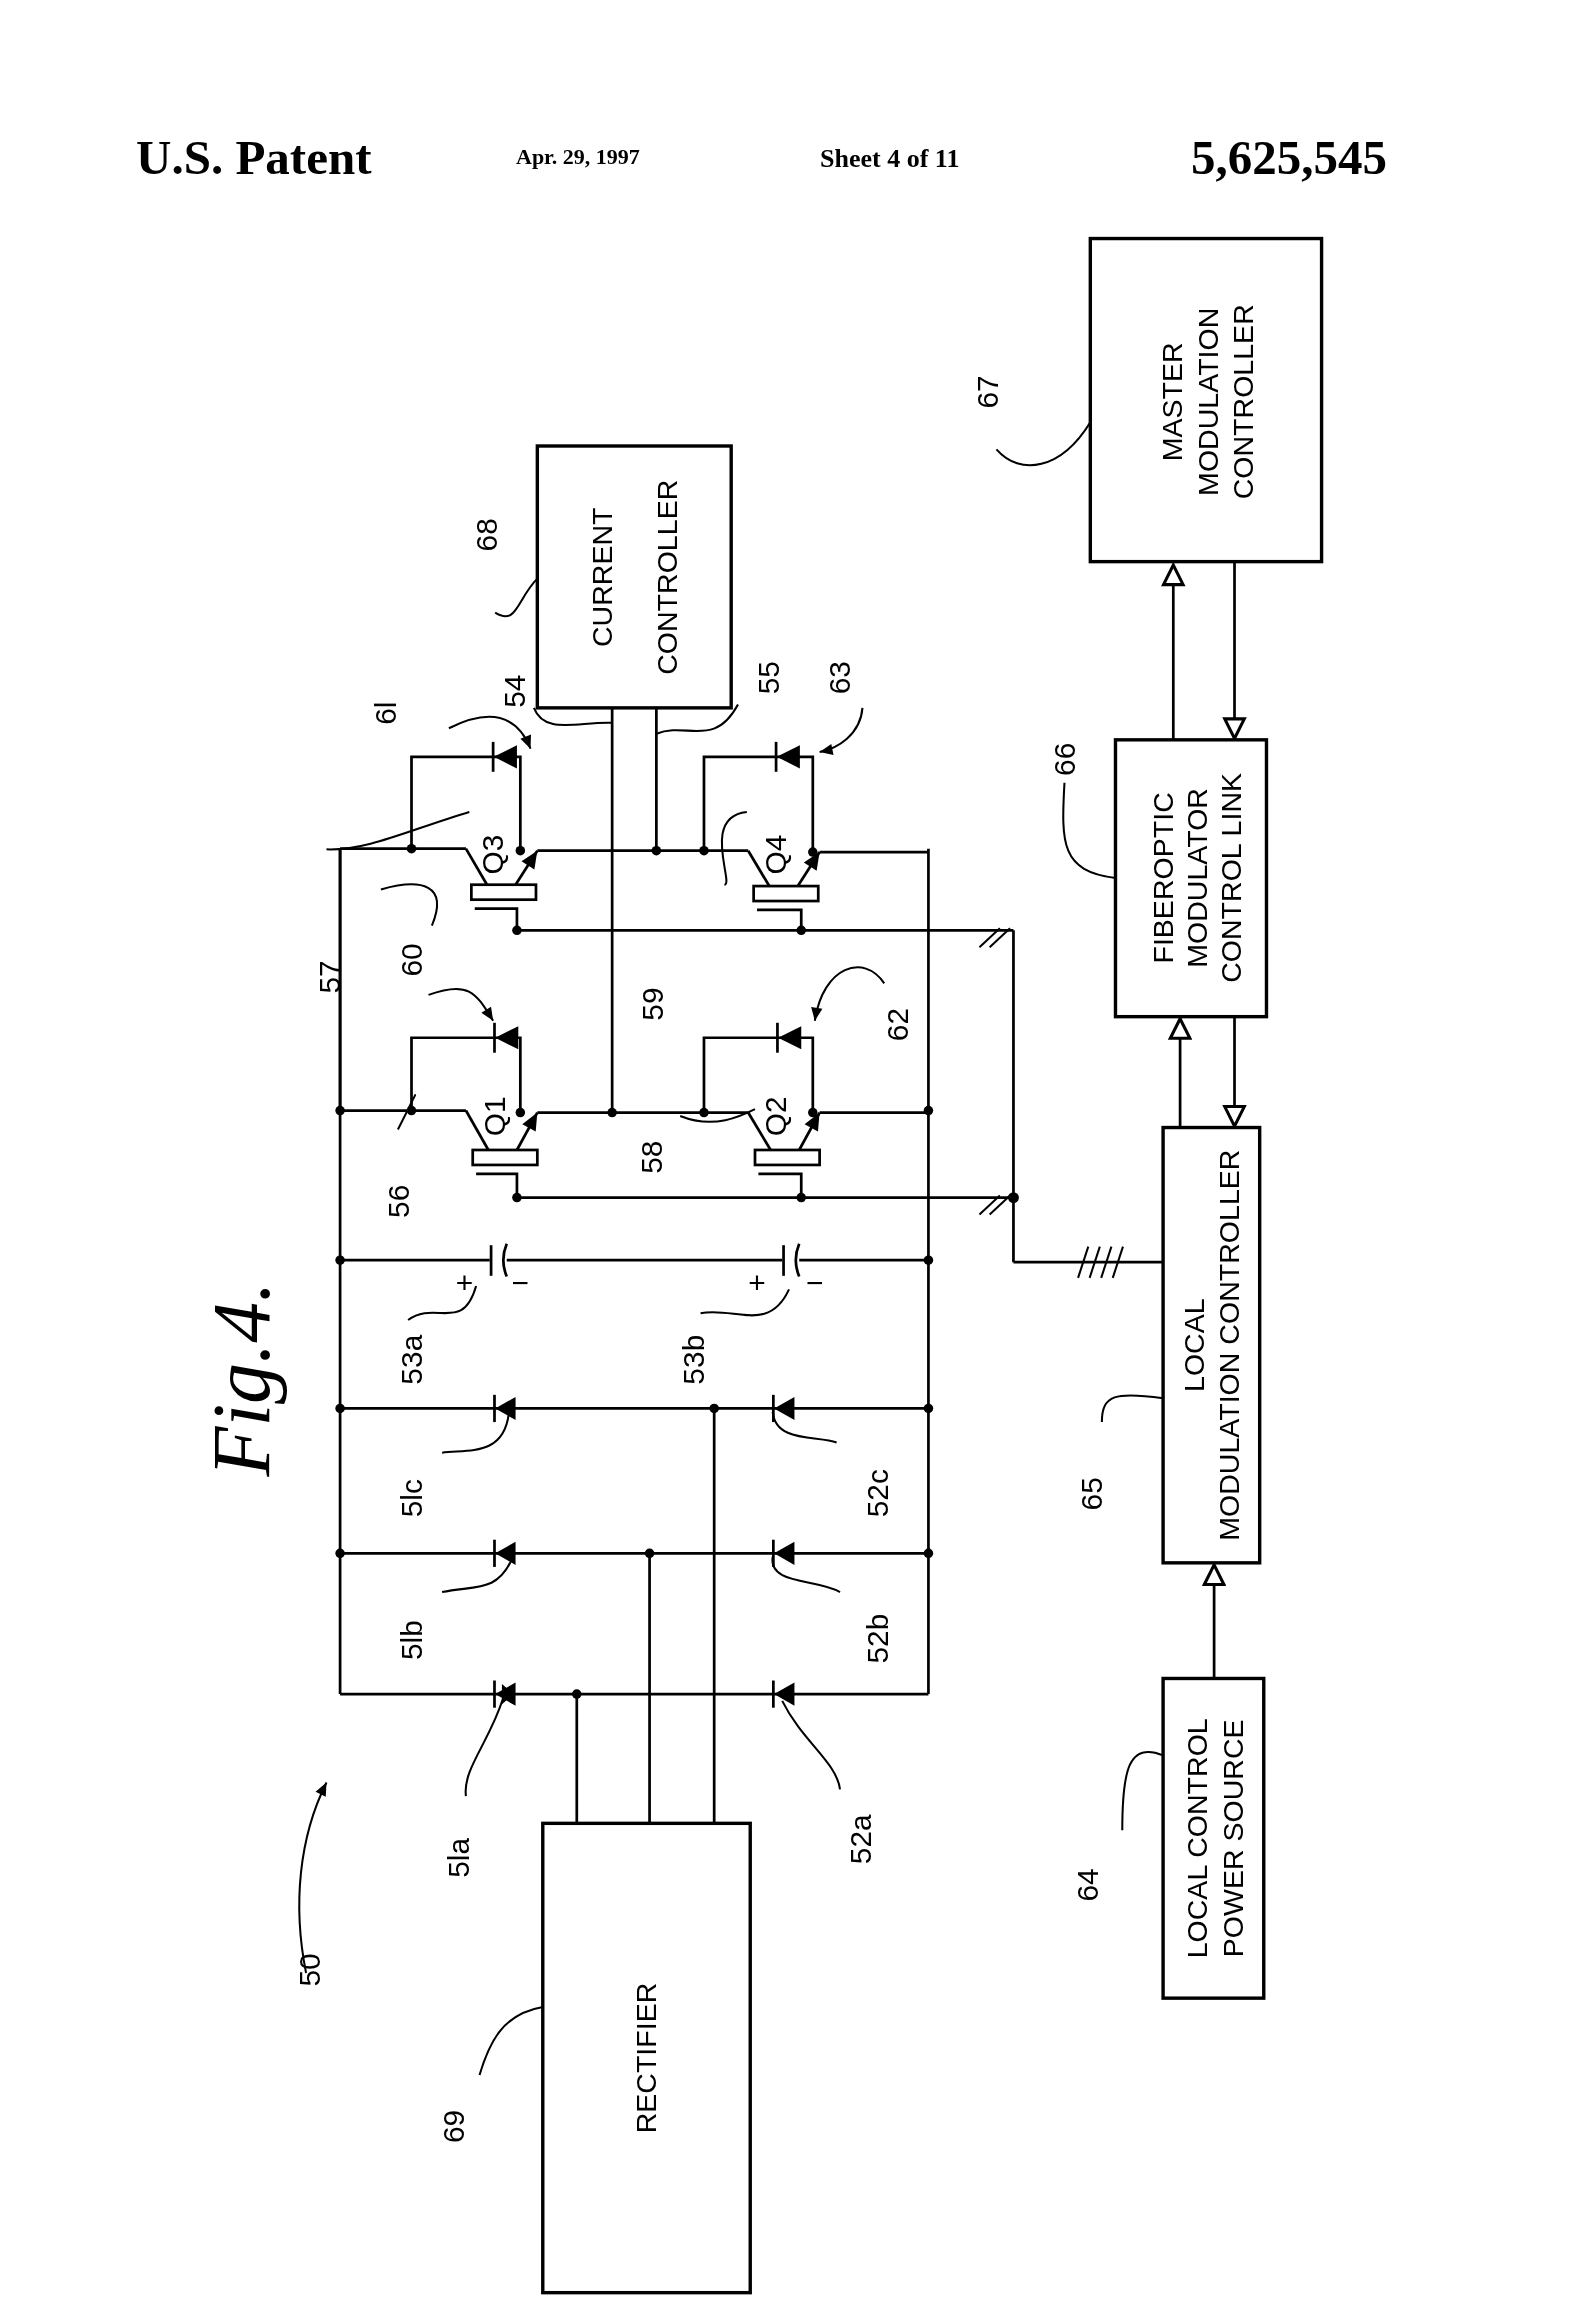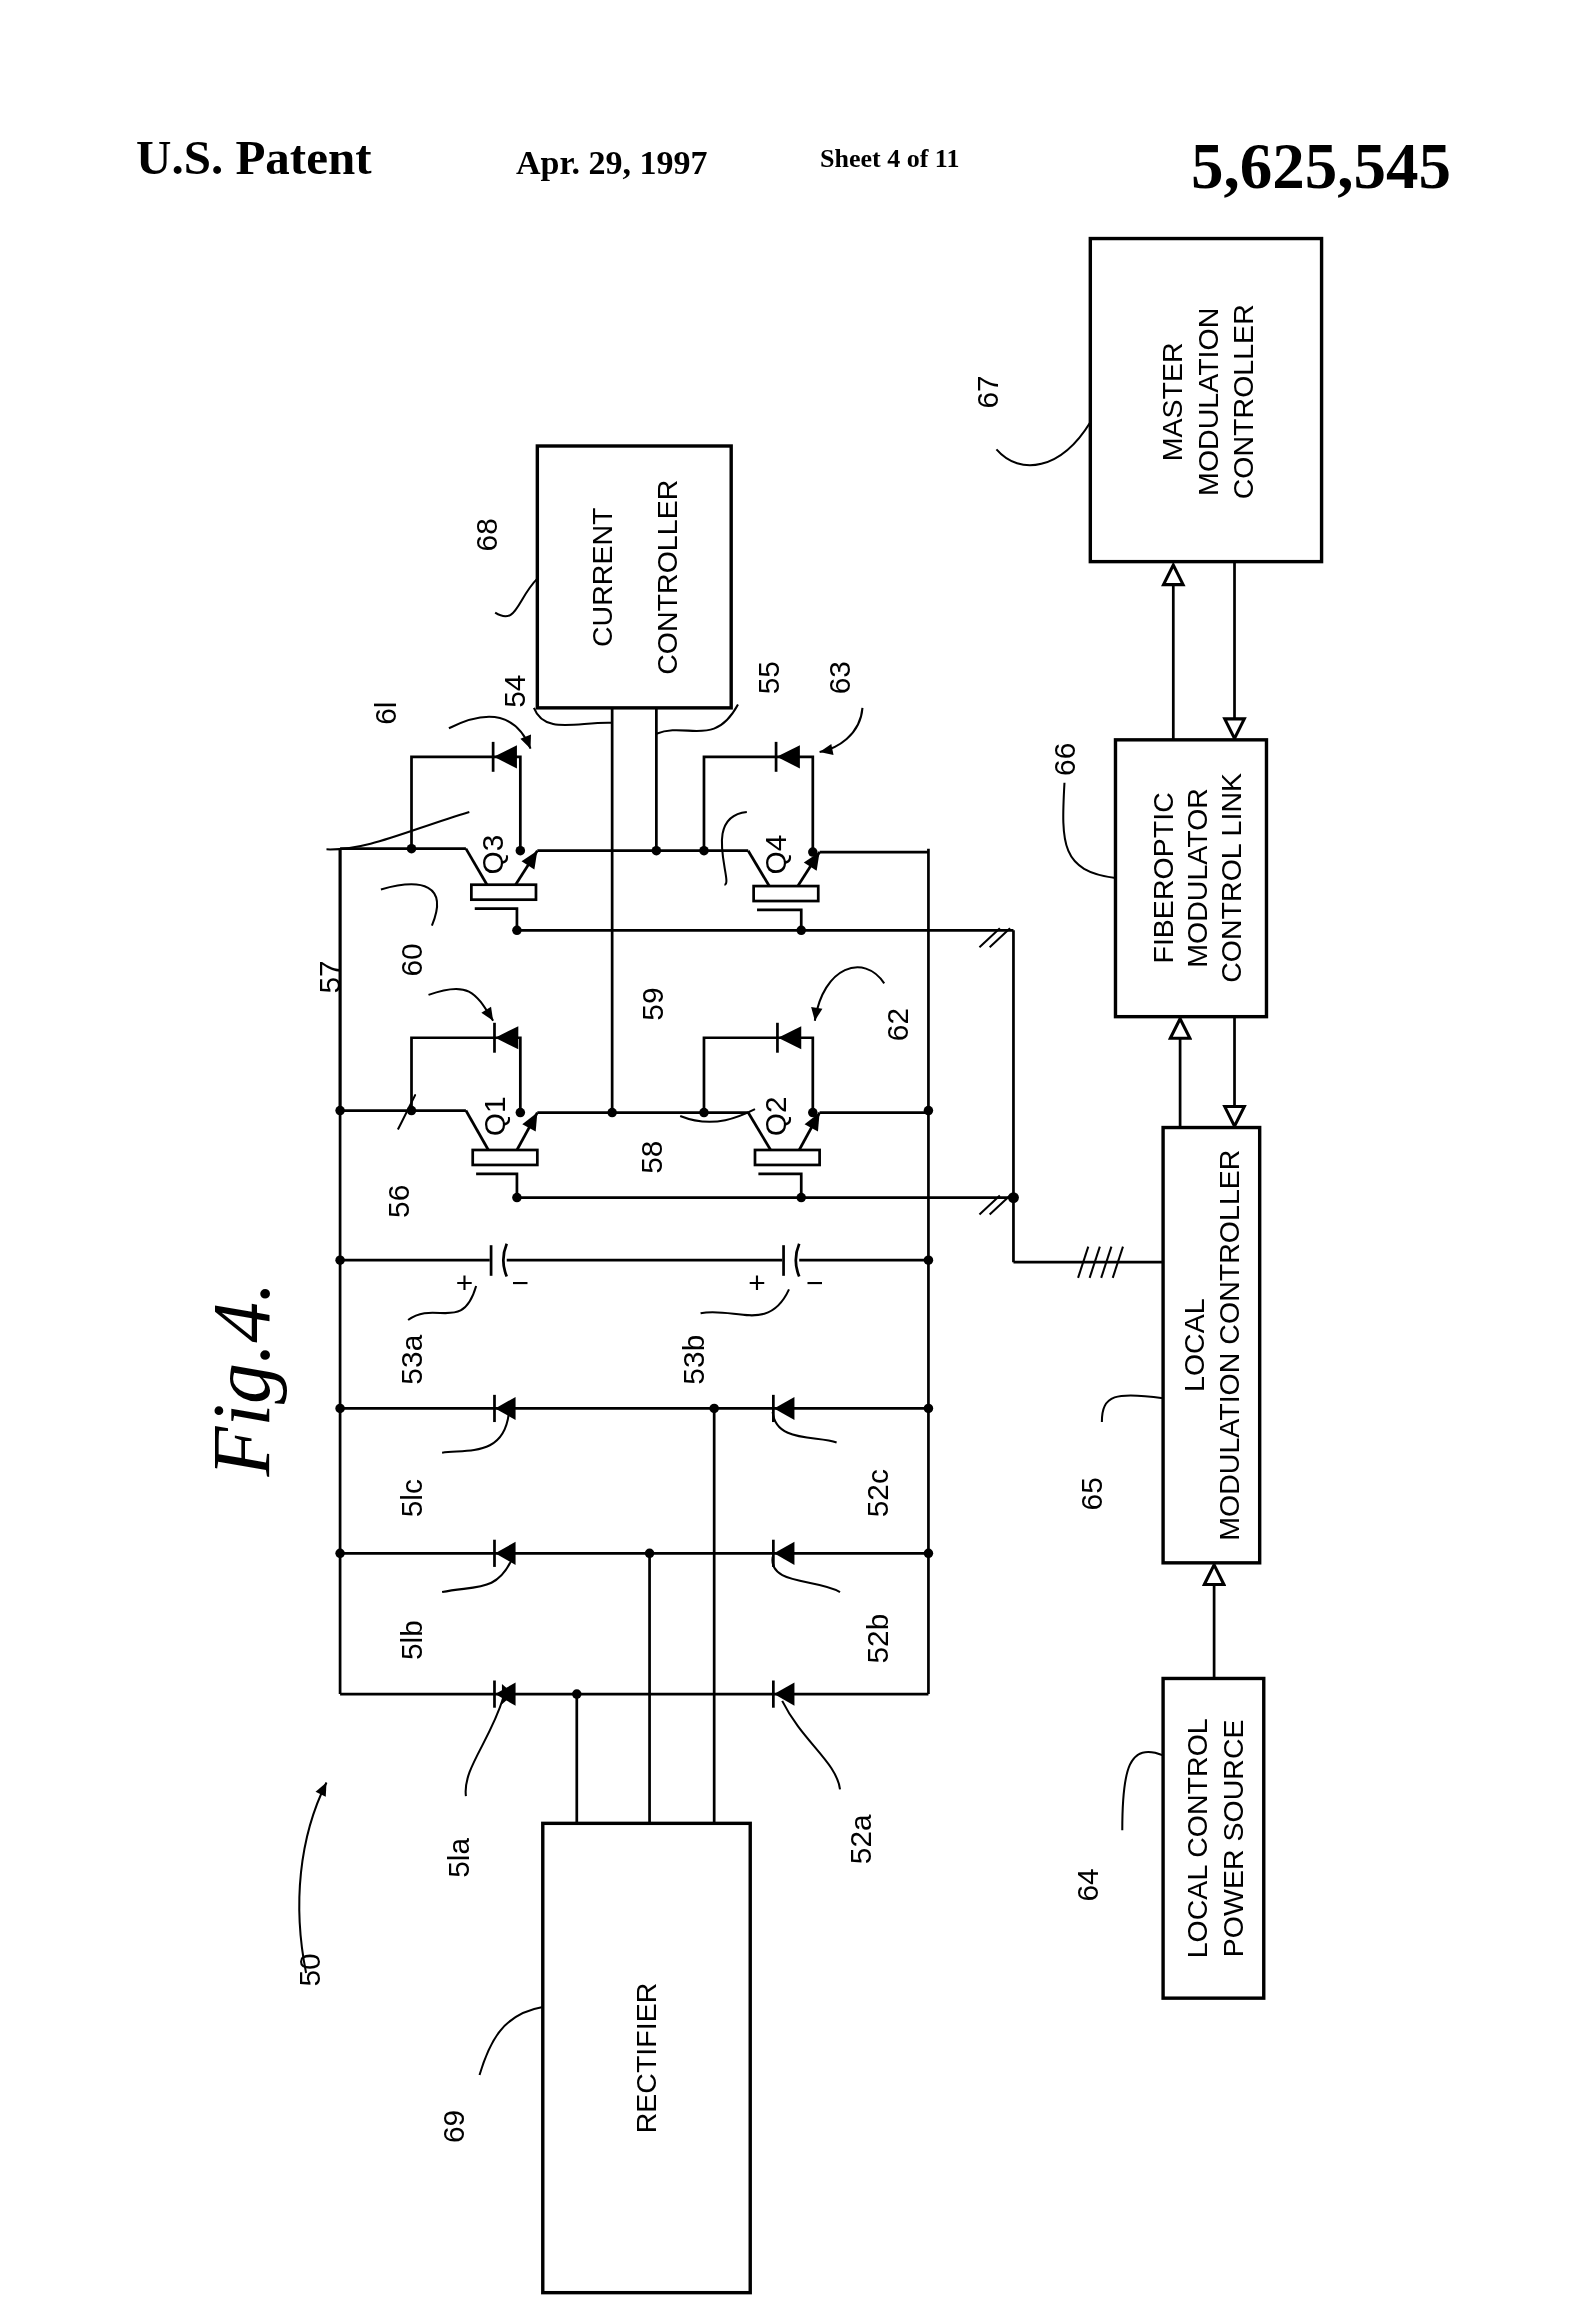--- a/index.html
+++ b/index.html
@@ -1,21 +1,21 @@
 <!DOCTYPE html>
 <html style="font-size:11px"><head>
 <meta charset="utf-8">
 <style>
   html,body{margin:0;padding:0;background:#fff;}
   body{width:1578px;height:2319px;position:relative;overflow:hidden;font-family:"Liberation Serif",serif;color:#000;}
   .hdr{position:absolute;top:129px;font-family:"Liberation Serif",serif;font-weight:bold;white-space:nowrap;}
   #h-us{left:136px;font-size:49px;text-align:right;}
-  #h-date{left:516px;font-size:34px;top:144px;}
+  #h-date{left:516px;font-size:22px;top:144px;}
   #h-sheet{left:820px;font-size:26px;top:144px;}
-  #h-num{left:1191px;font-size:65px;}
+  #h-num{left:1191px;font-size:49px;}
   svg{position:absolute;left:0;top:0;}
   .w{stroke:#000;stroke-width:4;fill:none;}
   .b{stroke:#000;stroke-width:5;fill:#fff;}
   .ld{stroke:#000;stroke-width:3;fill:none;}
   .t{font-family:"Liberation Sans",sans-serif;font-size:44px;fill:#000;}
   .bt{font-family:"Liberation Sans",sans-serif;font-size:42px;fill:#000;}
   .fig{font-family:"Liberation Serif",serif;font-style:italic;font-size:120px;fill:#000;}
 </style>
 </head>
 <body>

